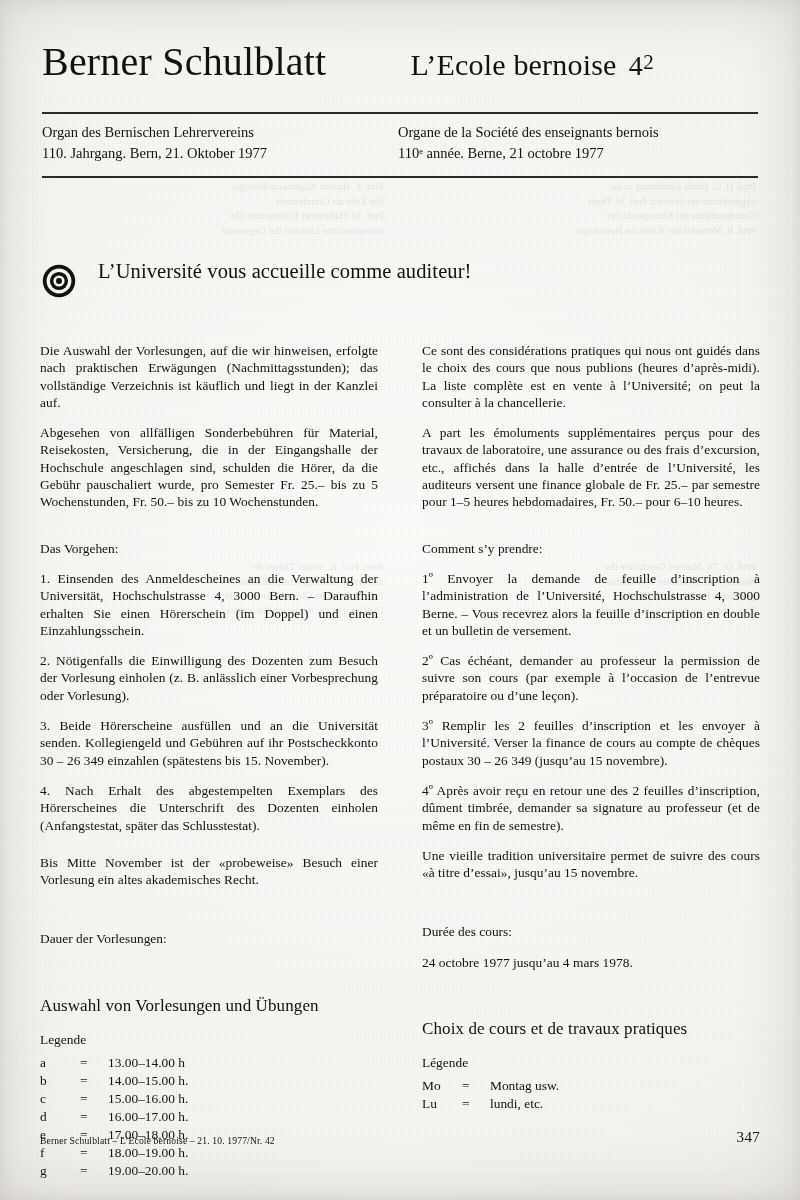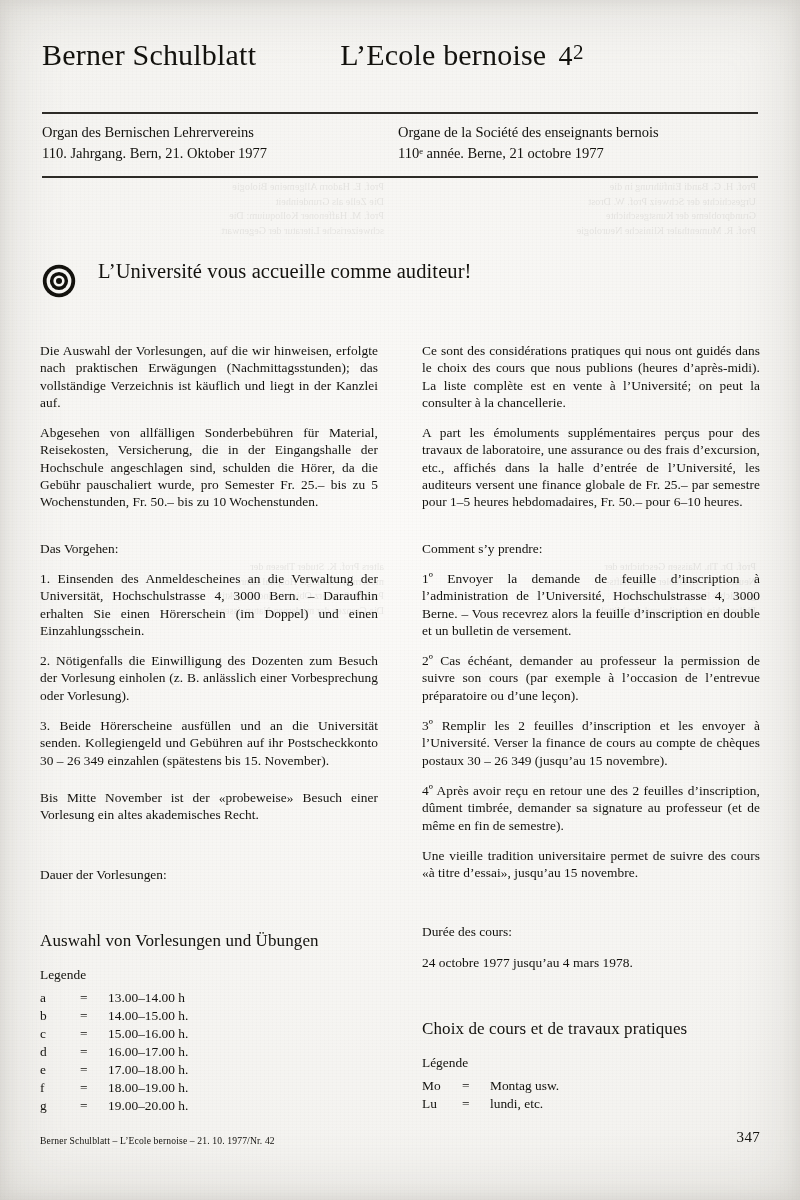--- a/index.html
+++ b/index.html
@@ -73,21 +73,21 @@
   .masthead {
     position: absolute;
     left: 42px;
     right: 42px;
     top: 38px;
     height: 58px;
     display: flex;
     align-items: baseline;
   }
   .mast-left {
-    font-size: 30px;
+    font-size: 40px;
     letter-spacing: .2px;
     font-weight: 400;
     white-space: nowrap;
   }
   .mast-right {
     margin-left: 84px;
     font-size: 30px;
     letter-spacing: .2px;
     white-space: nowrap;
   }
@@ -294,20 +294,21 @@
     <div class="col">
       <p class="bodytext">Die Auswahl der Vorlesungen, auf die wir hinweisen, erfolgte nach praktischen Erwägungen (Nachmittagsstunden); das vollständige Verzeichnis ist käuflich und liegt in der Kanzlei auf.</p>
       <p class="bodytext">Abgesehen von allfälligen Sonderbebühren für Material, Reisekosten, Versicherung, die in der Eingangshalle der Hochschule angeschlagen sind, schulden die Hörer, da die Gebühr pauschaliert wurde, pro Semester Fr. 25.– bis zu 5 Wochenstunden, Fr. 50.– bis zu 10 Wochenstunden.</p>
 
       <div class="gap-s"></div>
       <p class="heading-inline">Das Vorgehen:</p>
 
       <p class="bodytext">1. Einsenden des Anmeldescheines an die Verwaltung der Universität, Hochschulstrasse 4, 3000 Bern. – Daraufhin erhalten Sie einen Hörerschein (im Doppel) und einen Einzahlungsschein.</p>
       <p class="bodytext">2. Nötigenfalls die Einwilligung des Dozenten zum Besuch der Vorlesung einholen (z. B. anlässlich einer Vorbesprechung oder Vorlesung).</p>
       <p class="bodytext">3. Beide Hörerscheine ausfüllen und an die Universität senden. Kollegiengeld und Gebühren auf ihr Postscheckkonto 30 – 26 349 einzahlen (spätestens bis 15. November).</p>
+      <p class="bodytext">4. Nach Erhalt des abgestempelten Exemplars des Hörerscheines die Unterschrift des Dozenten einholen (Anfangstestat, später das Schlusstestat).</p>
 
       <div class="gap-s"></div>
       <p class="bodytext">Bis Mitte November ist der «probeweise» Besuch einer Vorlesung ein altes akademisches Recht.</p>
 
       <div class="gap-m"></div>
       <p class="heading-inline">Dauer der Vorlesungen:</p>
 
       <div class="gap-l"></div>
       <h2 class="section">Auswahl von Vorlesungen und Übungen</h2>
       <div class="legend-label">Legende</div>

